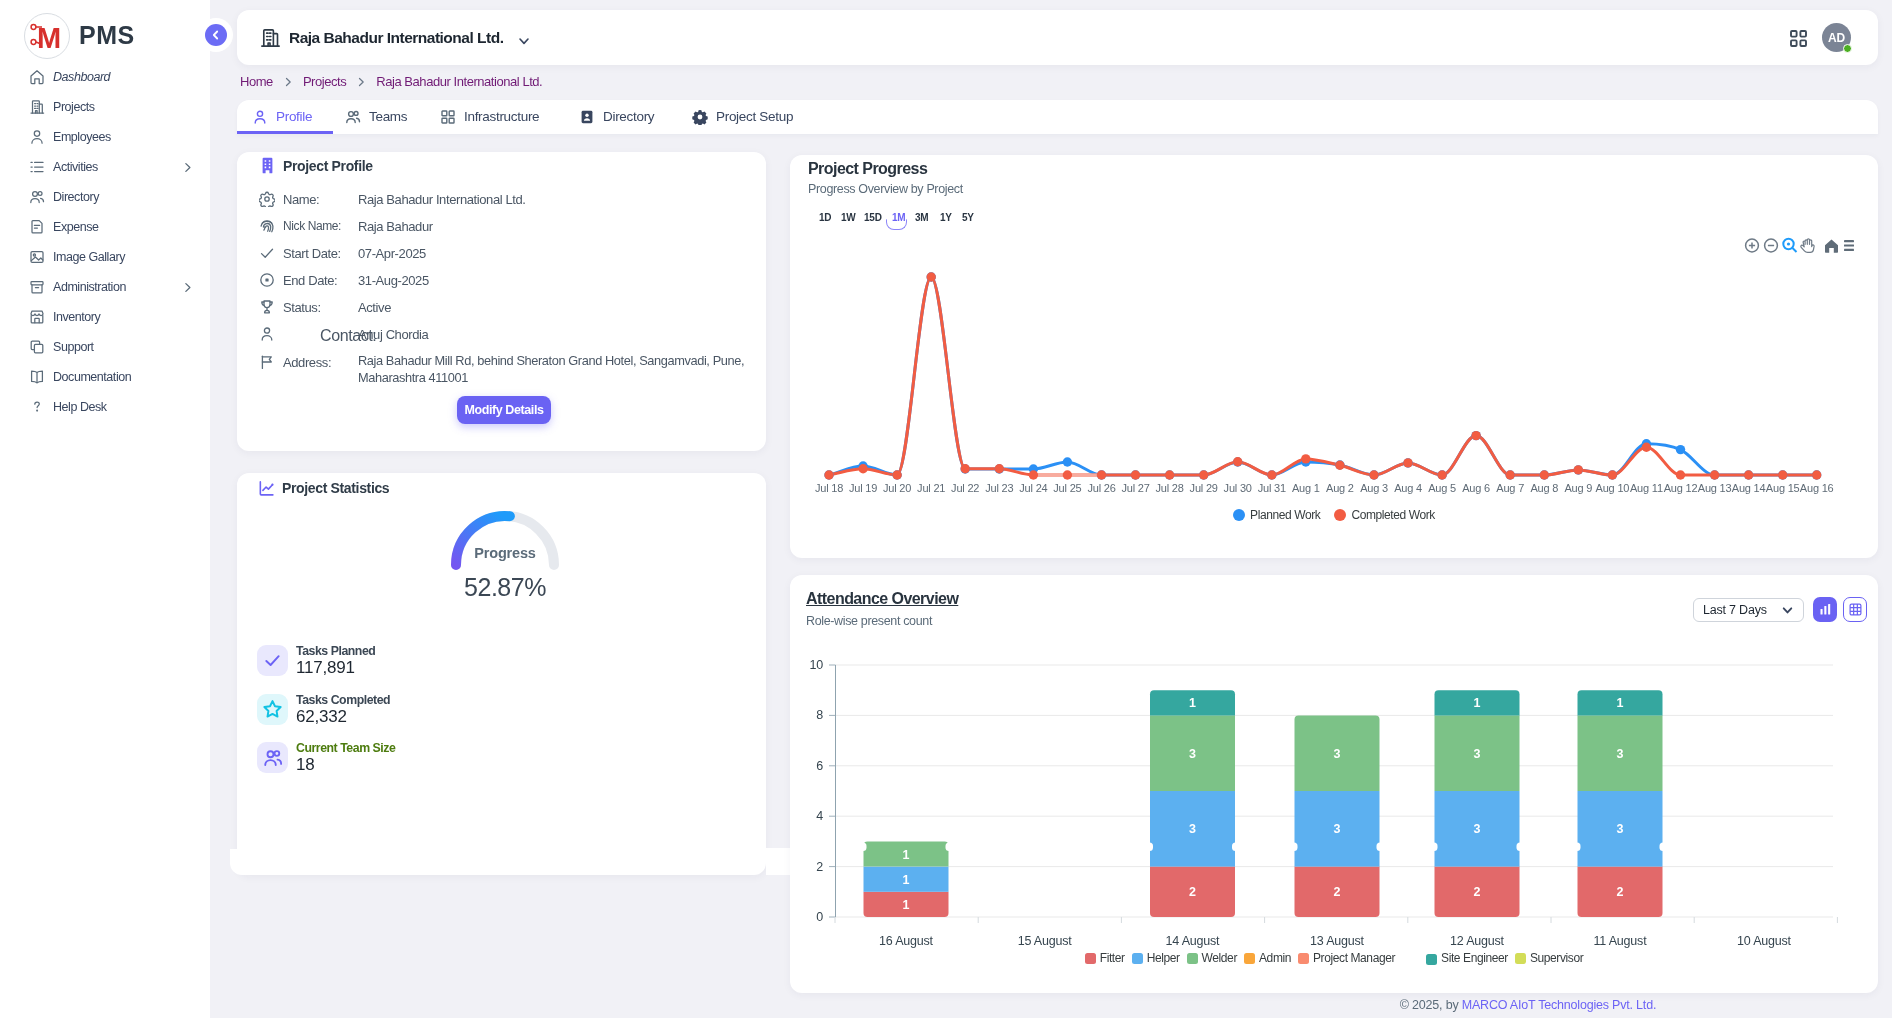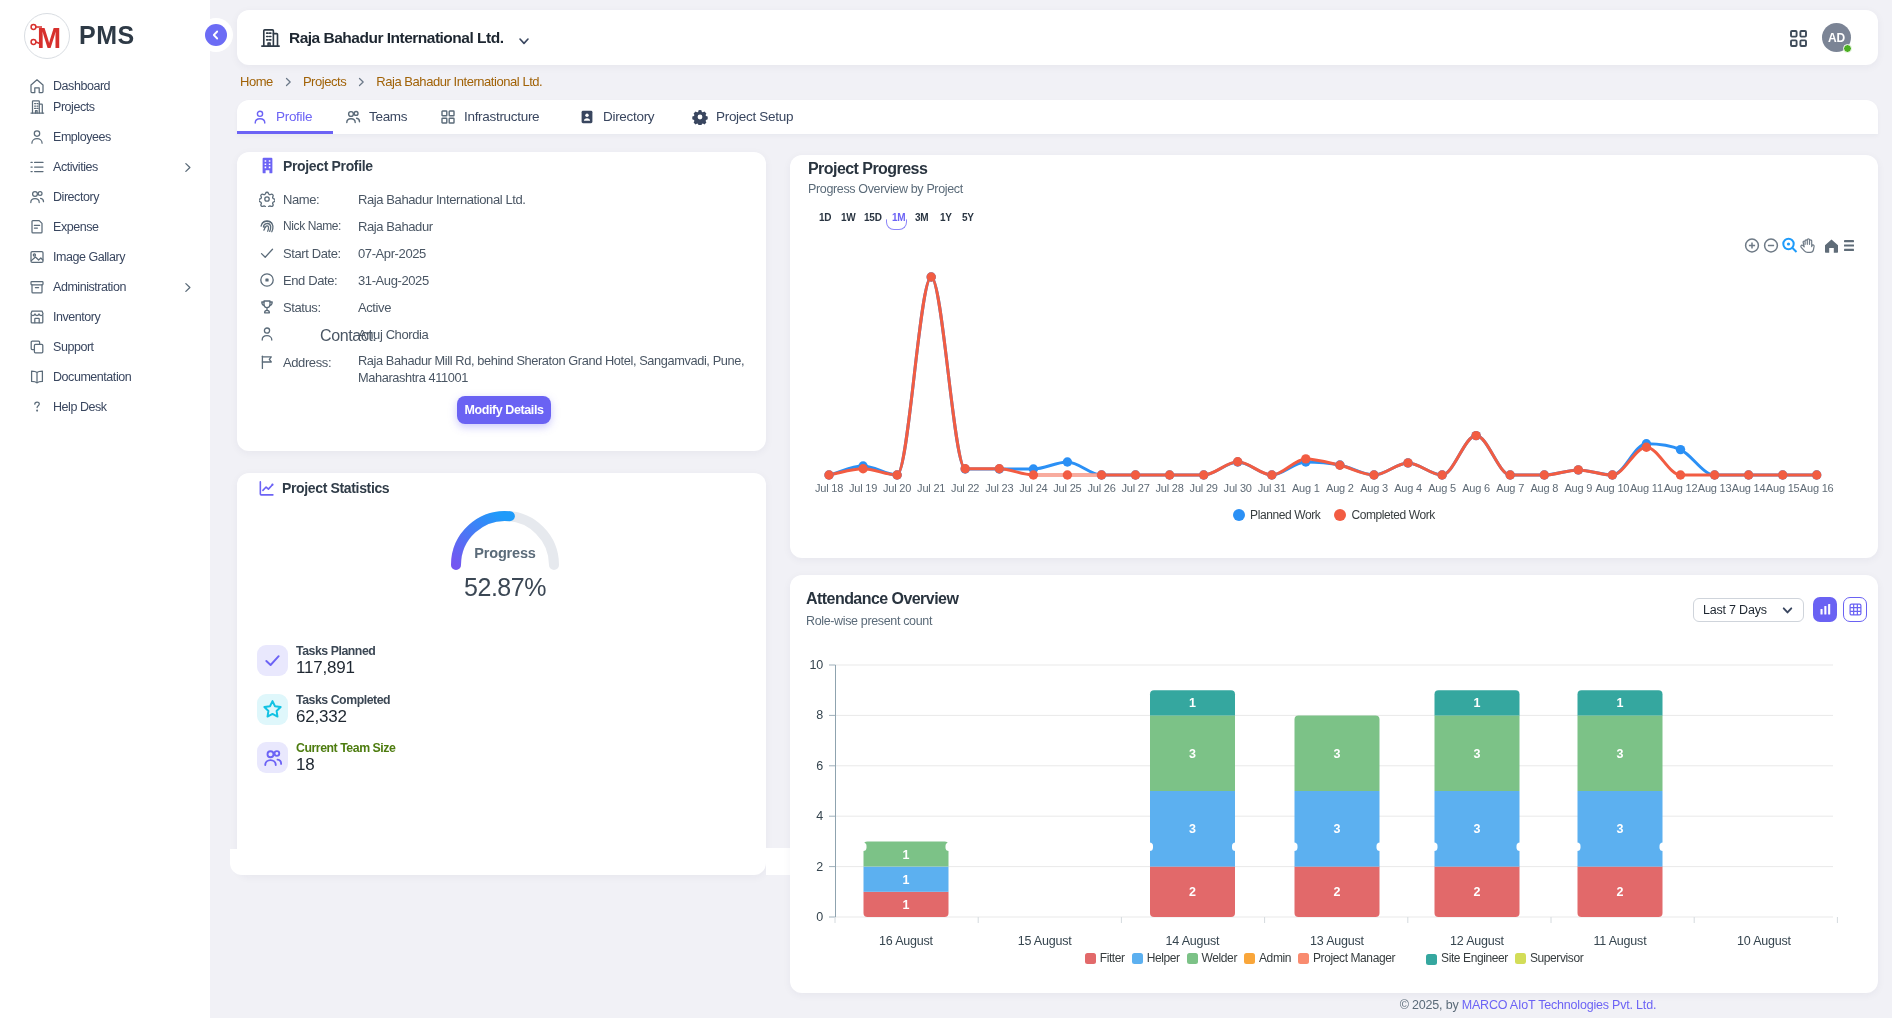--- a/index.html
+++ b/index.html
@@ -22,21 +22,21 @@
   <div class="abs" style="left:24px;top:13px;width:46px;height:46px;border:1px solid #d9dde2;border-radius:50%;background:#fff;"></div>
   <svg class="abs" style="left:30px;top:19px;" width="36" height="34" viewBox="0 0 36 34">
     <text x="7" y="29" font-size="29" font-weight="bold" fill="#d7302d" font-family="Liberation Sans,sans-serif">M</text>
     <circle cx="3.5" cy="8" r="2.4" fill="none" stroke="#d7302d" stroke-width="1.5"></circle>
     <circle cx="3.5" cy="23" r="2.4" fill="none" stroke="#d7302d" stroke-width="1.5"></circle>
     <path d="M6 8 L12 8 M6 23 L11 25" stroke="#d7302d" stroke-width="1.5" fill="none"></path>
   </svg>
   <div class="abs" style="left:79px;top:21px;font-size:25px;font-weight:800;color:#2e3a46;letter-spacing:.5px;">PMS</div>
 </div>
 
-<div class="nav-item" style="top:78px;">
+<div class="nav-item" style="top:69px;font-style:italic;">
     <svg width="16" height="16" viewBox="0 0 16 16" fill="none" stroke="#5b6b79" stroke-width="1.25" stroke-linecap="round" stroke-linejoin="round">
       <path d="M2 7 L8 1.8 L14 7 V13.6 a.9.9 0 0 1-.9.9 H10.2 V9.8 H5.8 v4.7 H2.9 a.9.9 0 0 1-.9-.9 Z"></path>
     </svg>
     <span>Dashboard</span>
   </div>
 <div class="nav-item" style="top:99px;">
     <svg width="16" height="16" viewBox="0 0 16 16" fill="none" stroke="#5b6b79" stroke-width="1.25" stroke-linecap="round" stroke-linejoin="round">
       <path d="M3.5 14 V2.6 a.7.7 0 0 1 .7-.7 h5.4 a.7.7 0 0 1 .7.7 V14"></path>
       <path d="M10.3 5.2 h2.4 a.6.6 0 0 1 .6.6 V14"></path>
       <path d="M2 14 h12.6"></path>
@@ -148,21 +148,21 @@
 
 <svg class="abs" style="left:1790px;top:30px;" width="17" height="17" viewBox="0 0 17 17" fill="none" stroke="#3e4b59" stroke-width="1.9">
   <rect x="1" y="1" width="5.6" height="5.6" rx="1"></rect>
     <rect x="10.4" y="1" width="5.6" height="5.6" rx="1"></rect>
     <rect x="1" y="10.4" width="5.6" height="5.6" rx="1"></rect>
     <rect x="10.4" y="10.4" width="5.6" height="5.6" rx="1"></rect>
 </svg>
 <div class="abs" style="left:1822px;top:23px;width:29px;height:29px;border-radius:50%;background:#7b8495;display:flex;align-items:center;justify-content:center;color:#fff;font-size:12px;font-weight:bold;">AD</div>
 <div class="abs" style="left:1843px;top:44px;width:9px;height:9px;border-radius:50%;background:#4caf22;border:1px solid #fff;"></div>
 
-<div class="abs" style="left:240px;top:74px;font-size:13px;color:#a16207;letter-spacing:-0.45px;display:flex;gap:10px;align-items:center;">
+<div class="abs" style="left:240px;top:74px;font-size:13px;color:#701a75;letter-spacing:-0.45px;display:flex;gap:10px;align-items:center;">
   <span>Home</span>
     <svg width="10" height="10" viewBox="0 0 12 12">
       <path d="M4.2 1.8 L8.6 6 L4.2 10.2" stroke="#6b7888" stroke-width="1.5" fill="none" stroke-linecap="round" stroke-linejoin="round"></path>
     </svg>
     <span>Projects</span>
     <svg width="10" height="10" viewBox="0 0 12 12">
       <path d="M4.2 1.8 L8.6 6 L4.2 10.2" stroke="#6b7888" stroke-width="1.5" fill="none" stroke-linecap="round" stroke-linejoin="round"></path>
     </svg>
     <span>Raja Bahadur International Ltd.</span>
 </div>
@@ -433,21 +433,21 @@
     <text x="1680.5" y="492" text-anchor="middle" font-size="11" fill="#5f6b76" font-family="Liberation Sans,sans-serif">Aug 12</text>
     <text x="1714.6" y="492" text-anchor="middle" font-size="11" fill="#5f6b76" font-family="Liberation Sans,sans-serif">Aug 13</text>
     <text x="1748.6" y="492" text-anchor="middle" font-size="11" fill="#5f6b76" font-family="Liberation Sans,sans-serif">Aug 14</text>
     <text x="1782.7" y="492" text-anchor="middle" font-size="11" fill="#5f6b76" font-family="Liberation Sans,sans-serif">Aug 15</text>
     <text x="1816.7" y="492" text-anchor="middle" font-size="11" fill="#5f6b76" font-family="Liberation Sans,sans-serif">Aug 16</text>
   </svg>
 <div class="abs" style="left:790px;top:508px;width:1088px;display:flex;justify-content:center;gap:14px;align-items:center;font-size:12px;color:#373d3f;letter-spacing:-0.4px;">
     <span style="display:flex;align-items:center;gap:5px;"><span style="width:12px;height:12px;border-radius:50%;background:#2b90f5;display:inline-block;"></span>Planned Work</span>
     <span style="display:flex;align-items:center;gap:5px;"><span style="width:12px;height:12px;border-radius:50%;background:#f25c42;display:inline-block;"></span>Completed Work</span>
   </div>
-<div class="abs" style="left:806px;top:590px;font-size:16px;font-weight:600;color:#29343f;letter-spacing:-0.55px;">Attendance Overview</div>
+<div class="abs" style="left:806px;top:590px;font-size:16px;font-weight:600;color:#29343f;letter-spacing:-0.55px;text-decoration:underline;">Attendance Overview</div>
 <div class="abs" style="left:806px;top:614px;font-size:12.5px;color:#5b6b79;letter-spacing:-0.35px;">Role-wise present count</div>
 <div class="abs" style="left:1693px;top:598px;width:111px;height:24px;border:1px solid #cfd4db;border-radius:6px;background:#fff;display:flex;align-items:center;padding:0 9px;font-size:12.5px;color:#1d2630;justify-content:space-between;">
     <span>Last 7 Days</span>
     <svg width="13" height="13" viewBox="0 0 12 12">
       <path d="M2.5 4 L6 7.8 L9.5 4" stroke="#39465f" stroke-width="1.7" fill="none" stroke-linecap="round" stroke-linejoin="round"></path>
     </svg>
   </div>
 <div class="abs" style="left:1813px;top:597px;width:24px;height:25px;background:#6a62f3;border-radius:7px;display:flex;align-items:center;justify-content:center;">
     <svg width="13" height="13" viewBox="0 0 13 13">
       <g fill="#fff">

